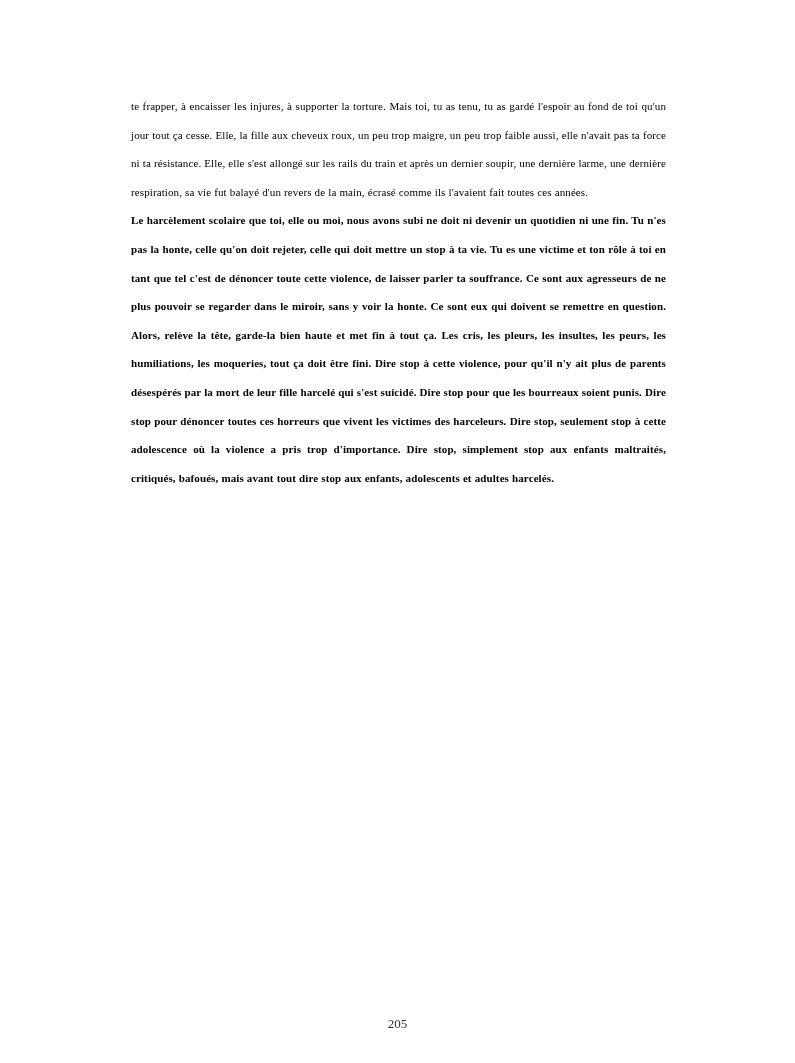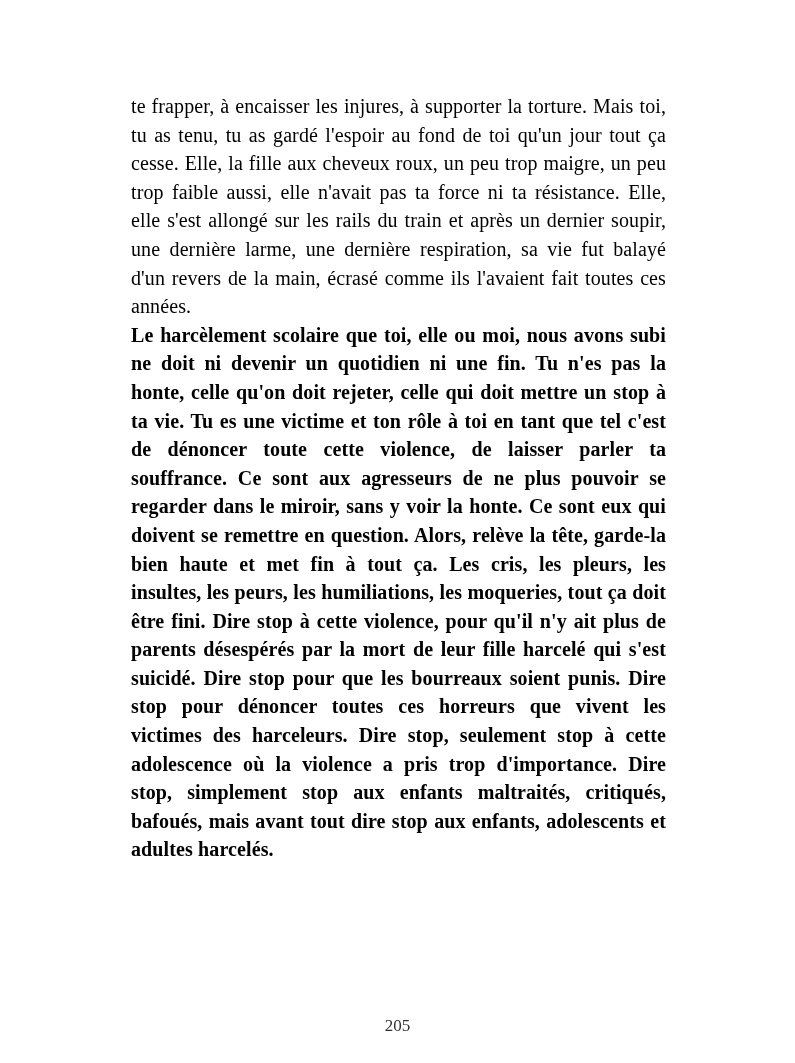--- a/index.html
+++ b/index.html
@@ -26,37 +26,37 @@
   .text-block {
     position: absolute;
     left: 131px;
     top: 92px;
     width: 535px;
   }
   .para {
     margin: 0;
     text-align: justify;
     text-justify: inter-word;
-    font-size: 20px;
+    font-size: 11px;
     line-height: 28.6px;
     letter-spacing: 0.1px;
     word-spacing: 0.2px;
     text-indent: 0;
   }
   .para + .para {
     margin-top: 0;
     font-weight: bold;
   }
   .page-number {
     position: absolute;
     left: 0;
     top: 1016px;
     width: 795px;
     text-align: center;
-    font-size: 17px;
+    font-size: 13px;
     font-family: "Liberation Serif", serif;
     color: #333333;
   }
 </style>
 </head>
 <body>
 
 <div class="page">
   <div class="text-block">
     <p class="para">te frapper, à encaisser les injures, à supporter la torture. Mais toi, tu as tenu, tu as gardé l'espoir au fond de toi qu'un jour tout ça cesse. Elle, la fille aux cheveux roux, un peu trop maigre, un peu trop faible aussi, elle n'avait pas ta force ni ta résistance. Elle, elle s'est allongé sur les rails du train et après un dernier soupir, une dernière larme, une dernière respiration, sa vie fut balayé d'un revers de la main, écrasé comme ils l'avaient fait toutes ces années.</p>

